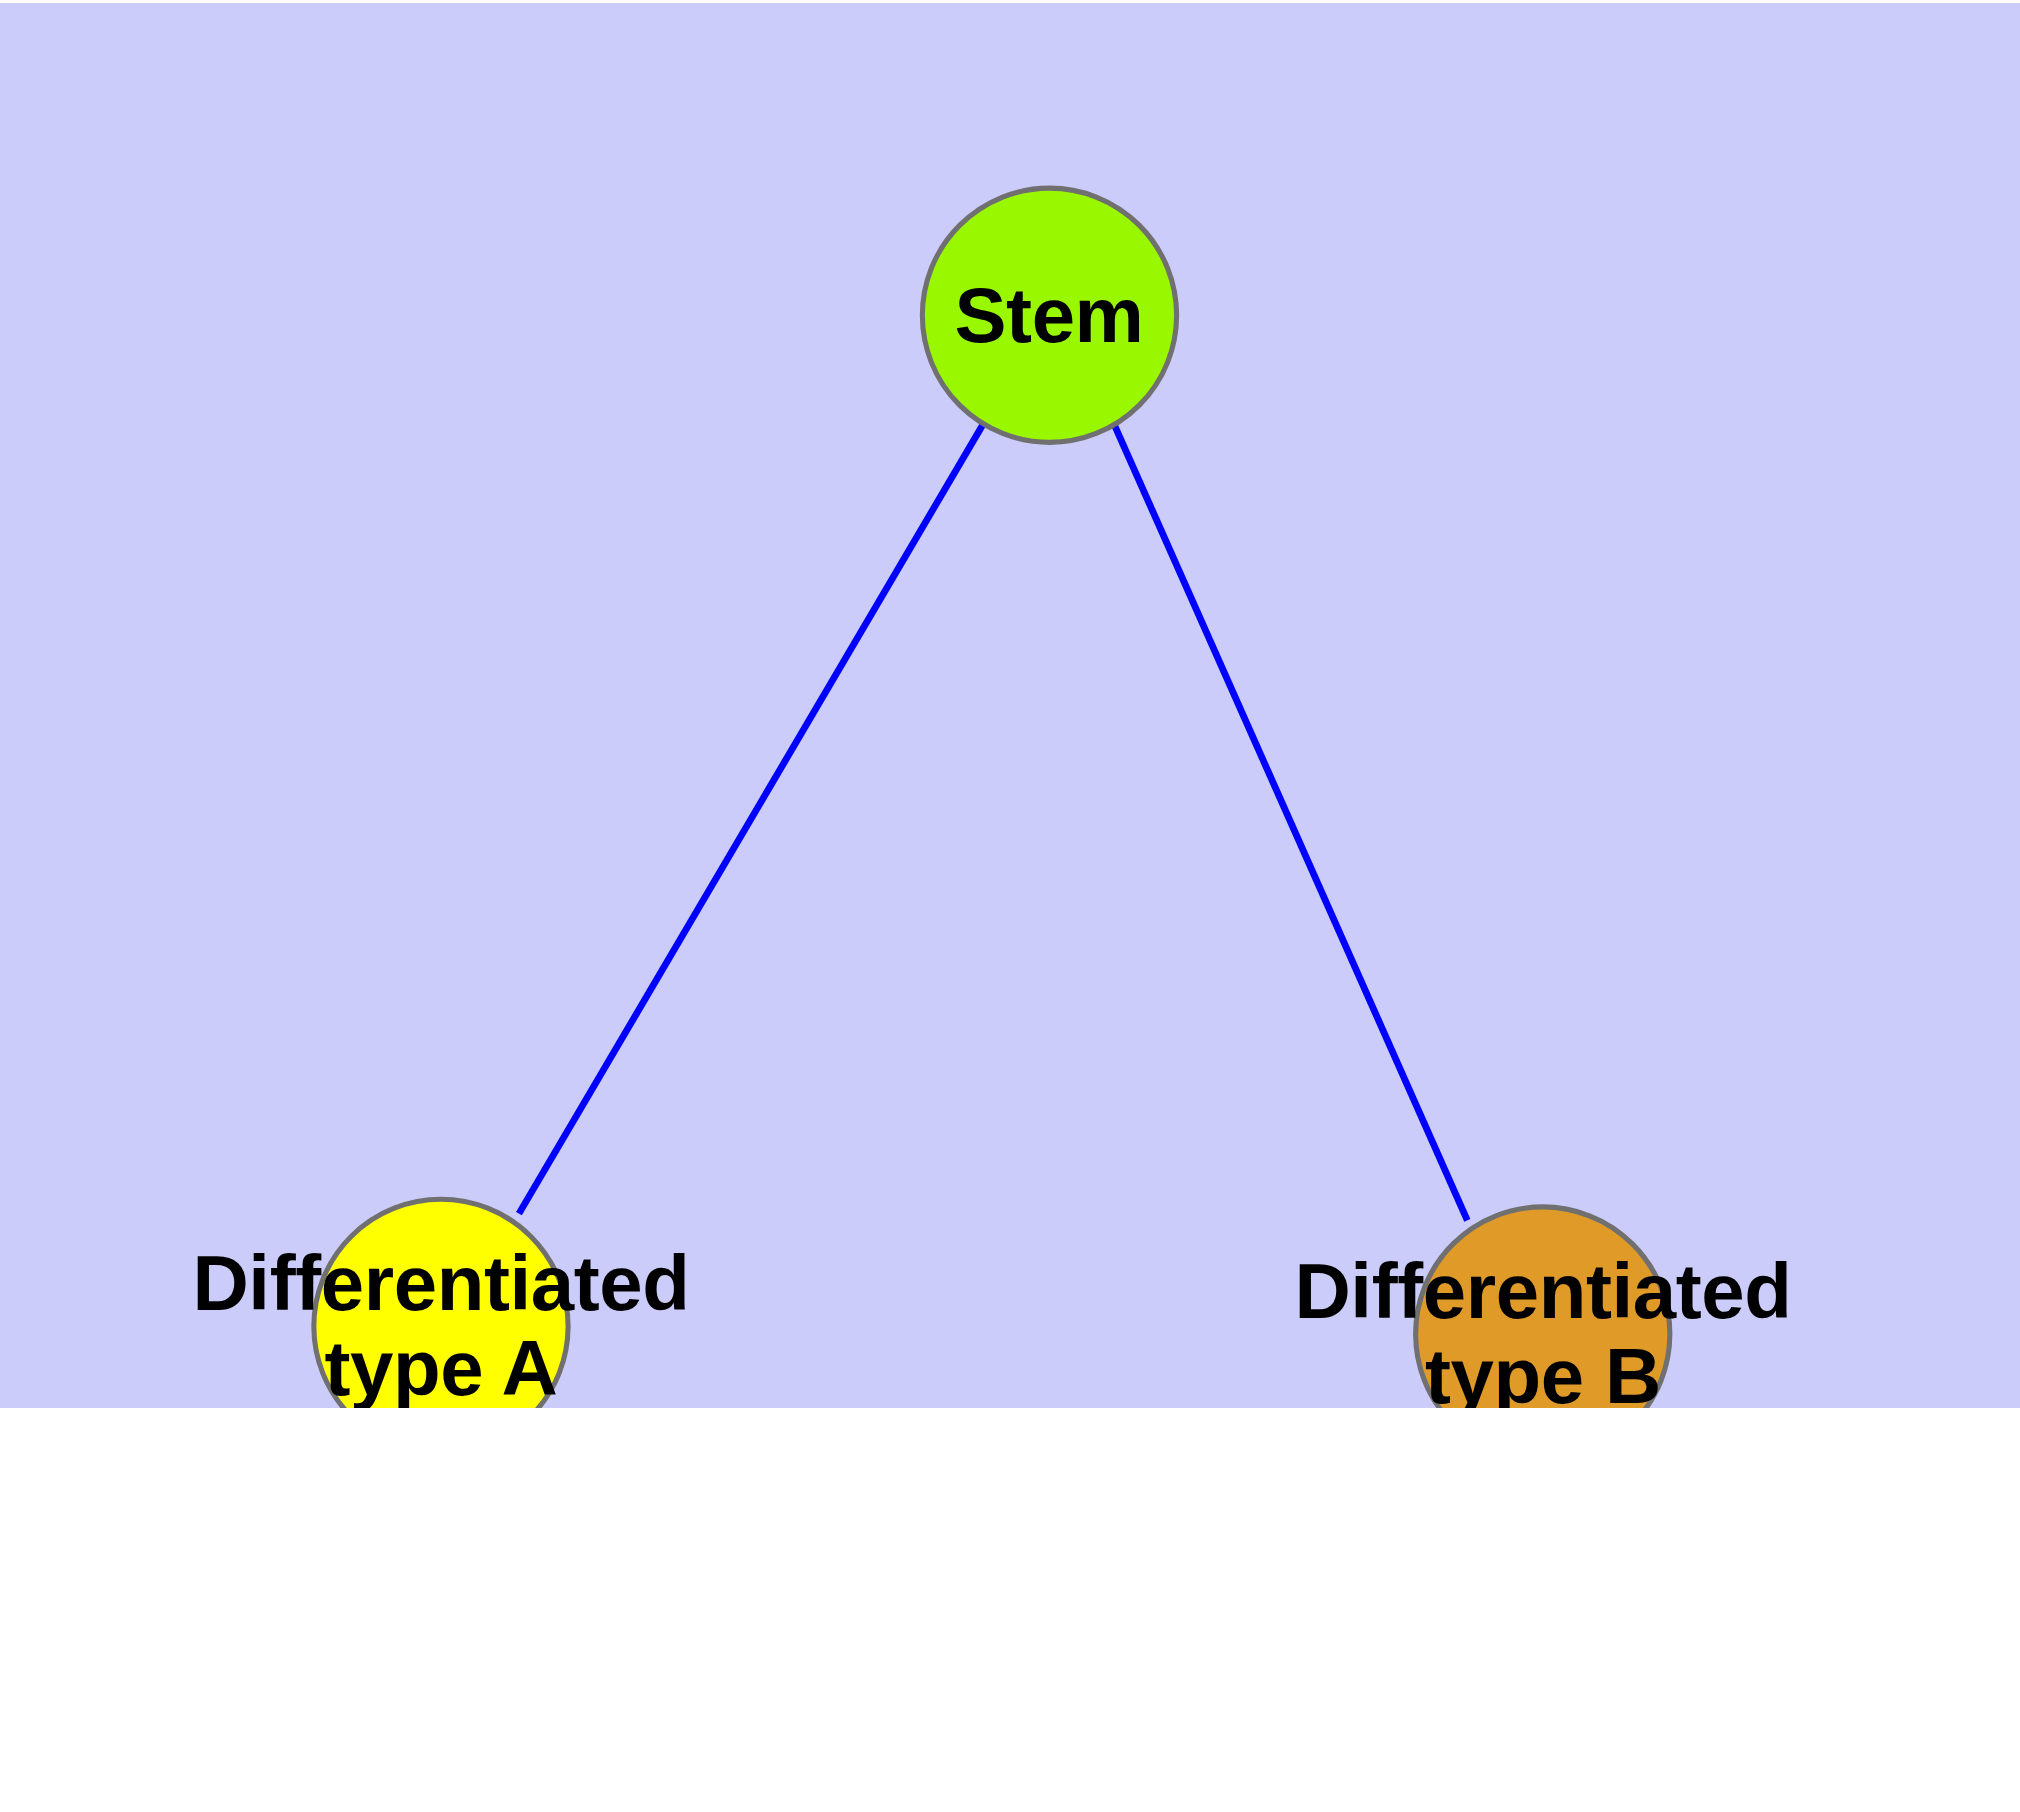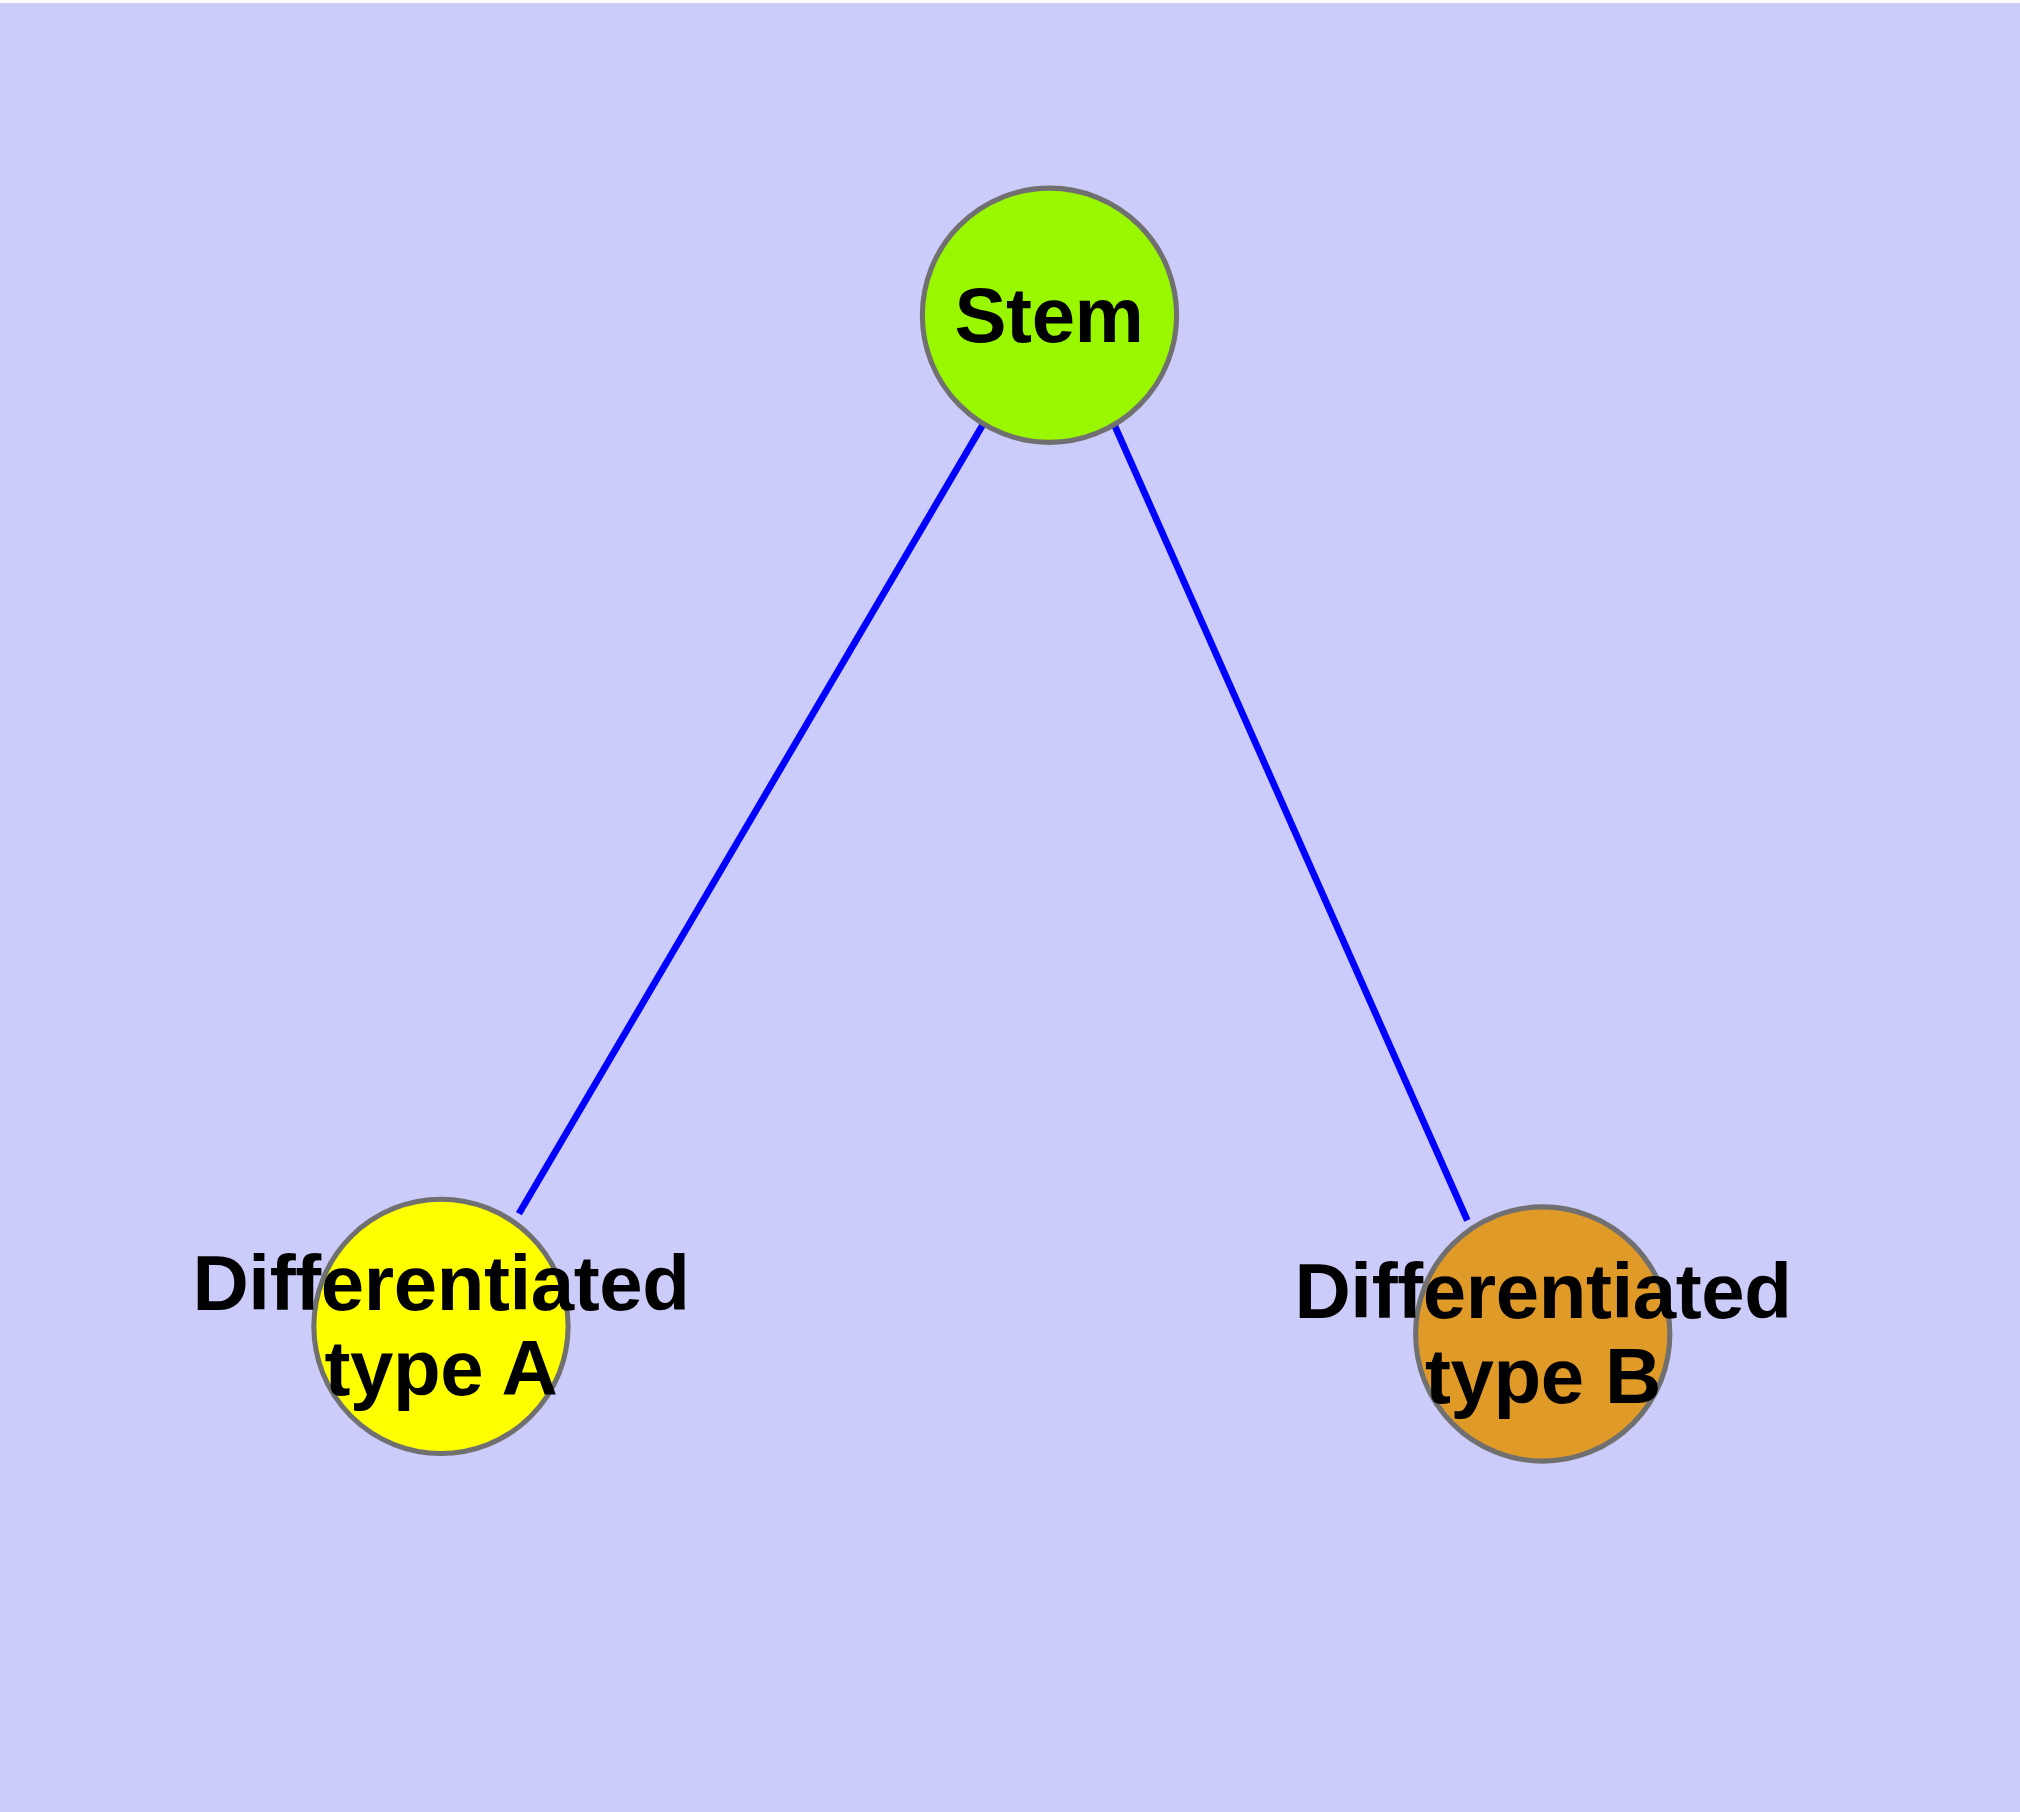--- a/index.html
+++ b/index.html
@@ -3,21 +3,21 @@
 <meta charset="utf-8">
 <style>
   html, body {
     margin: 0;
     padding: 0;
     background: #ffffff;
   }
   #canvas {
     position: relative;
     width: 2021px;
-    height: 1812px;
+    height: 1408px;
     background: #ffffff;
     overflow: hidden;
     font-family: "Liberation Sans", "DejaVu Sans", sans-serif;
   }
   #plot-bg {
     position: absolute;
     left: 0;
     top: 2.5px;
     width: 2021px;
     height: 1810px;

